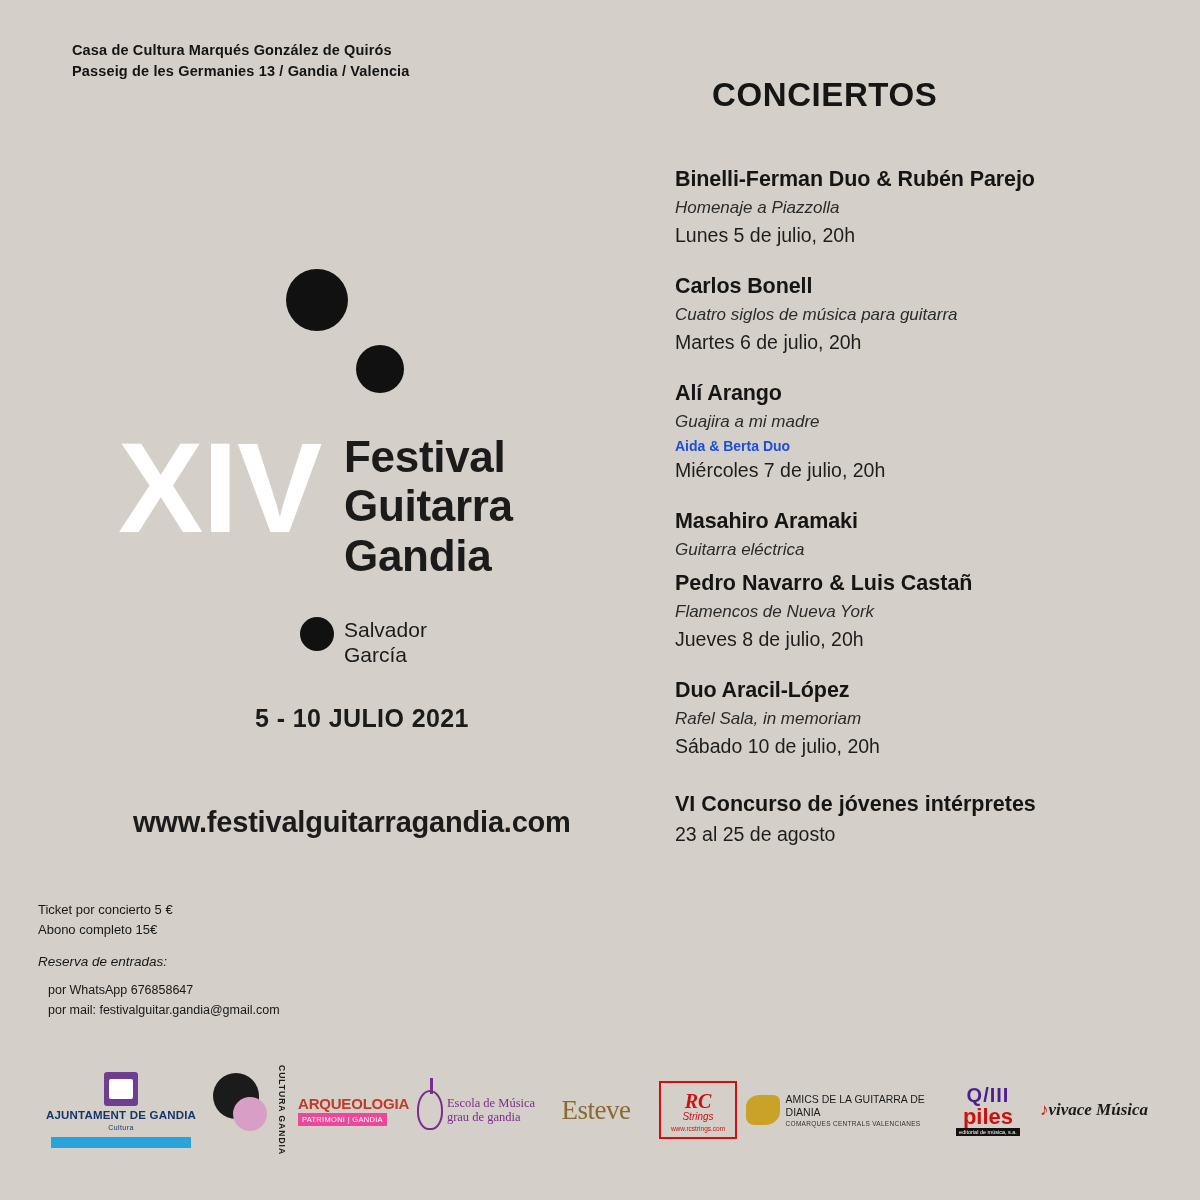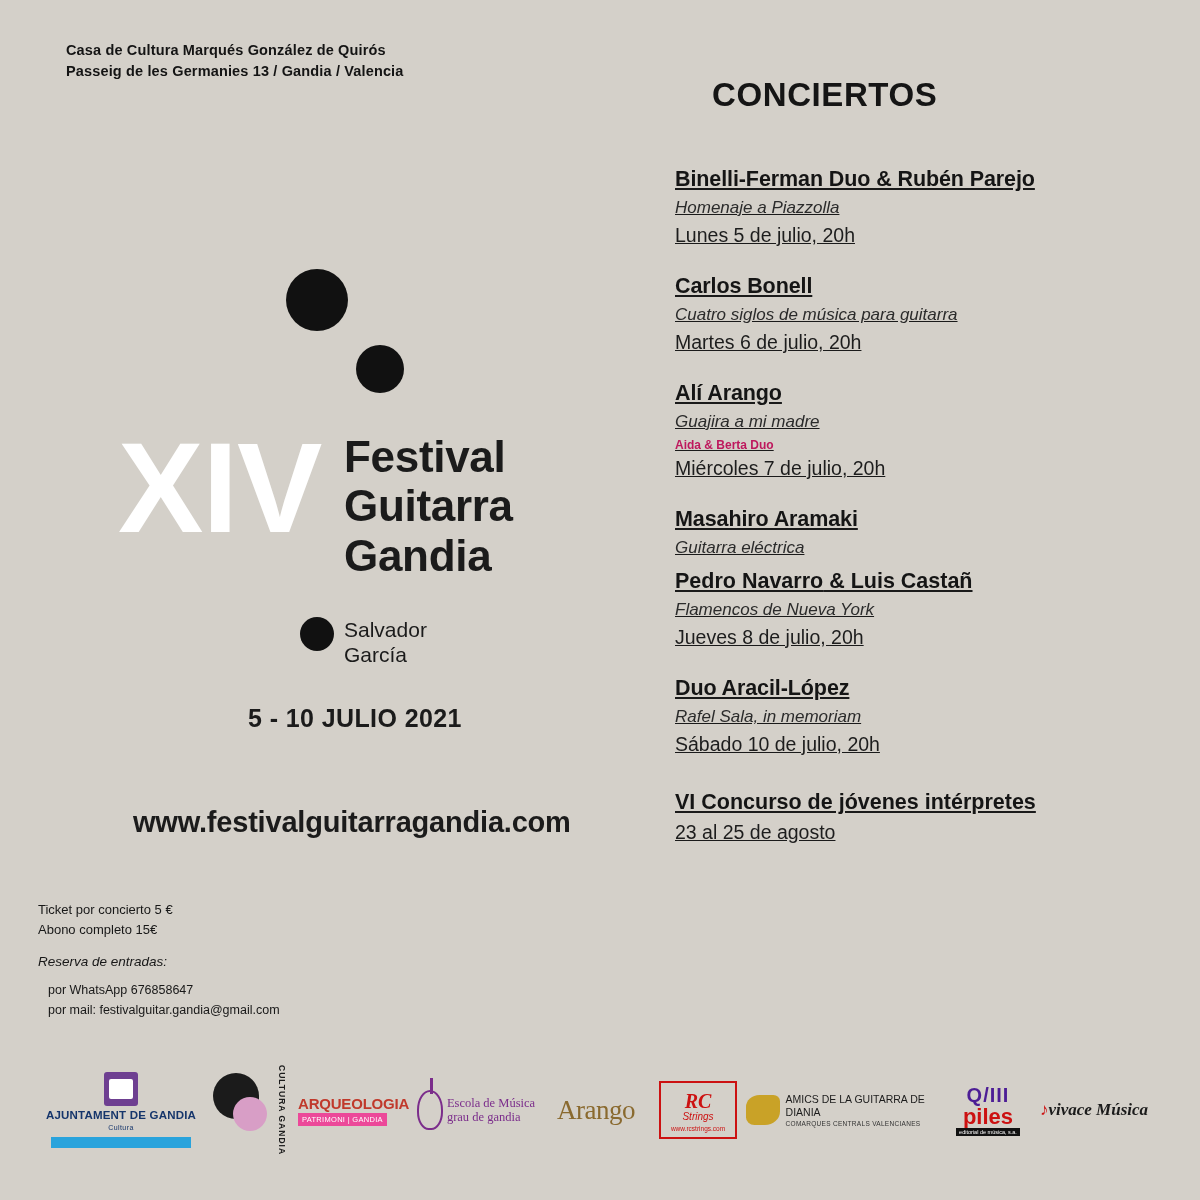--- a/index.html
+++ b/index.html
@@ -15,21 +15,21 @@
   }
   .poster {
     position: absolute;
     inset: 0;
     background: #d4d0c9;
   }
 
   
   .venue {
     position: absolute;
-    left: 66px;
+    left: 72px;
     top: 40px;
     font-size: 14.5px;
     font-weight: bold;
     line-height: 1.45;
     letter-spacing: 0.15px;
     color: #141414;
   }
   .dot {
     position: absolute;
     border-radius: 50%;
@@ -63,21 +63,21 @@
   .composer {
     position: absolute;
     left: 344px;
     top: 618px;
     font-size: 21px;
     line-height: 1.18;
     color: #1b1b1b;
   }
   .dates {
     position: absolute;
-    left: 248px;
+    left: 255px;
     top: 704px;
     font-size: 25px;
     font-weight: bold;
     letter-spacing: 0.4px;
     color: #1b1b1b;
   }
   .website {
     position: absolute;
     left: 133px;
     top: 806px;
@@ -112,42 +112,41 @@
     font-size: 33px;
     font-weight: bold;
     letter-spacing: 0.6px;
     color: #151515;
   }
   .concert-list {
     position: absolute;
     left: 675px;
     top: 166px;
     width: 480px;
-    text-decoration: underline;
   }
   .concert { margin-bottom: 26px; }
   .concert:last-child { margin-bottom: 0; }
   .c-artist {
     font-size: 21.5px;
     font-weight: bold;
     color: #151515;
     line-height: 1.25;
     letter-spacing: -0.1px;
   }
   .c-program {
     font-size: 17px;
     font-style: italic;
     color: #2b2b2b;
     margin-top: 4px;
     line-height: 1.3;
   }
   .c-sub {
-    font-size: 12px;
-    font-weight: bold;
-    color: #be185d;
+    font-size: 14px;
+    font-weight: bold;
+    color: #1d4ed8;
     margin-top: 5px;
   }
   .c-date {
     font-size: 19.5px;
     color: #1d1d1d;
     margin-top: 5px;
   }
   .c-extra-artist {
     font-size: 21.5px;
     font-weight: bold;
@@ -379,21 +378,21 @@
 
     <div class="sp sp-escola">
       <div class="gi"></div>
       <div class="tx">
         <div>Escola de Música</div>
         <div>grau de gandia</div>
       </div>
     </div>
 
     <div class="sp sp-esteve">
-      <div class="tx">Arango</div>
+      <div class="tx">Esteve</div>
     </div>
 
     <div class="sp sp-rc">
       <div class="box">
         <div class="rc">RC</div>
         <div class="st">Strings</div>
         <div class="url">www.rcstrings.com</div>
       </div>
     </div>
 

